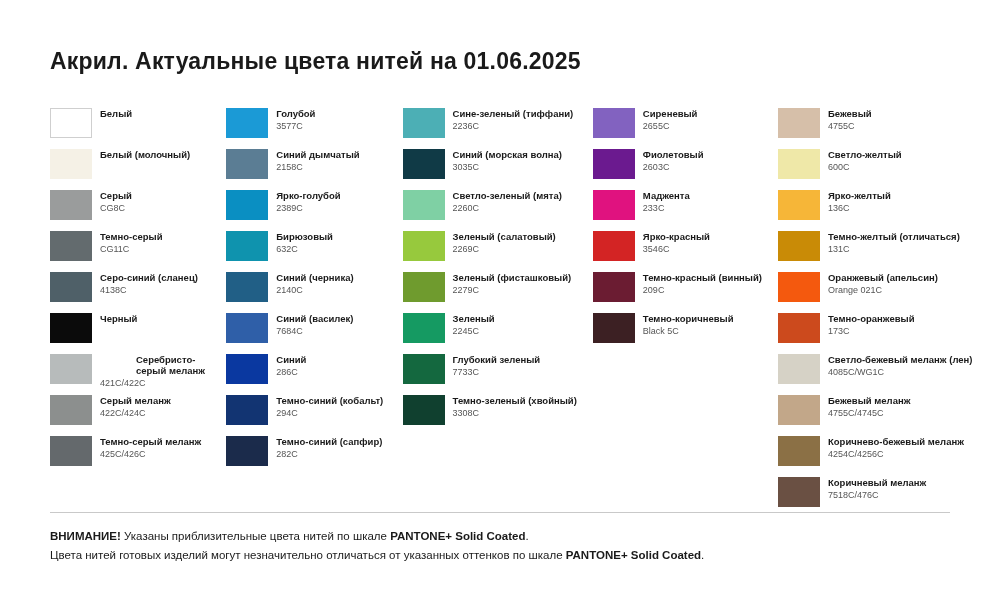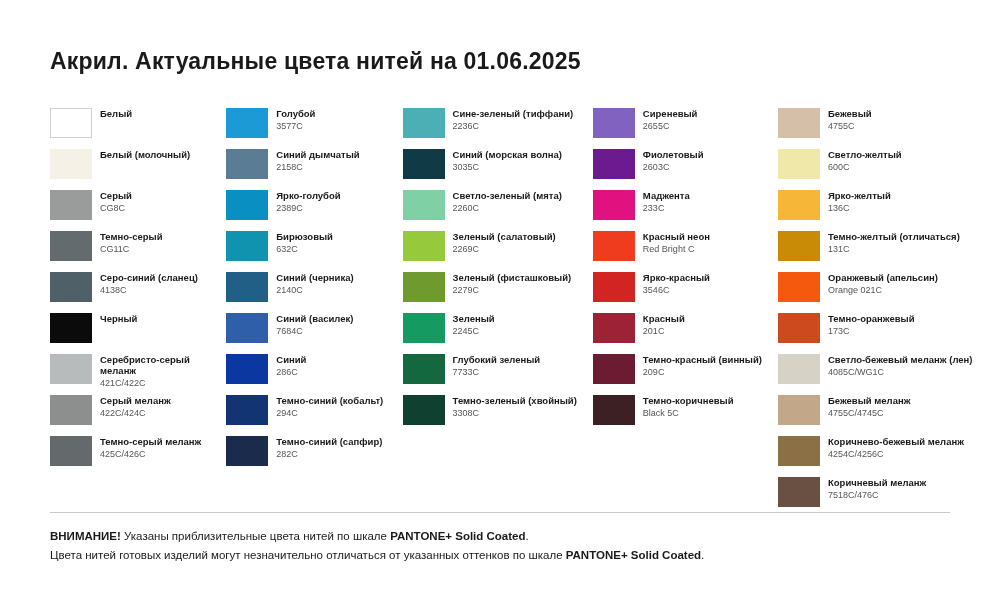--- a/index.html
+++ b/index.html
@@ -66,20 +66,21 @@
   }
   .lbl-name {
     font-size: 9.5px;
     font-weight: bold;
     color: #1a1a1a;
     white-space: nowrap;
   }
   .lbl-name.two-line {
     white-space: normal;
     max-width: 128px;
+    margin-left: 36px;
   }
   .lbl-code {
     font-size: 9px;
     color: #555555;
     margin-top: 1px;
     white-space: nowrap;
   }
   .divider {
     position: absolute;
     left: 50px;
@@ -321,38 +322,24 @@
         </div>
       </div>
       <div class="swatch-row">
         <div class="swatch" style="background:#e0127f"></div>
         <div class="labels">
           <div class="lbl-name">Маджента</div>
           <div class="lbl-code">233C</div>
         </div>
       </div>
       <div class="swatch-row">
-        <div class="swatch" style="background:#f03c1e"></div>
-        <div class="labels">
-          <div class="lbl-name">Красный неон</div>
-          <div class="lbl-code">Red Bright C</div>
-        </div>
-      </div>
-      <div class="swatch-row">
         <div class="swatch" style="background:#d32424"></div>
         <div class="labels">
           <div class="lbl-name">Ярко-красный</div>
           <div class="lbl-code">3546C</div>
-        </div>
-      </div>
-      <div class="swatch-row">
-        <div class="swatch" style="background:#9d2235"></div>
-        <div class="labels">
-          <div class="lbl-name">Красный</div>
-          <div class="lbl-code">201C</div>
         </div>
       </div>
       <div class="swatch-row">
         <div class="swatch" style="background:#6b1c32"></div>
         <div class="labels">
           <div class="lbl-name">Темно-красный (винный)</div>
           <div class="lbl-code">209C</div>
         </div>
       </div>
       <div class="swatch-row">

